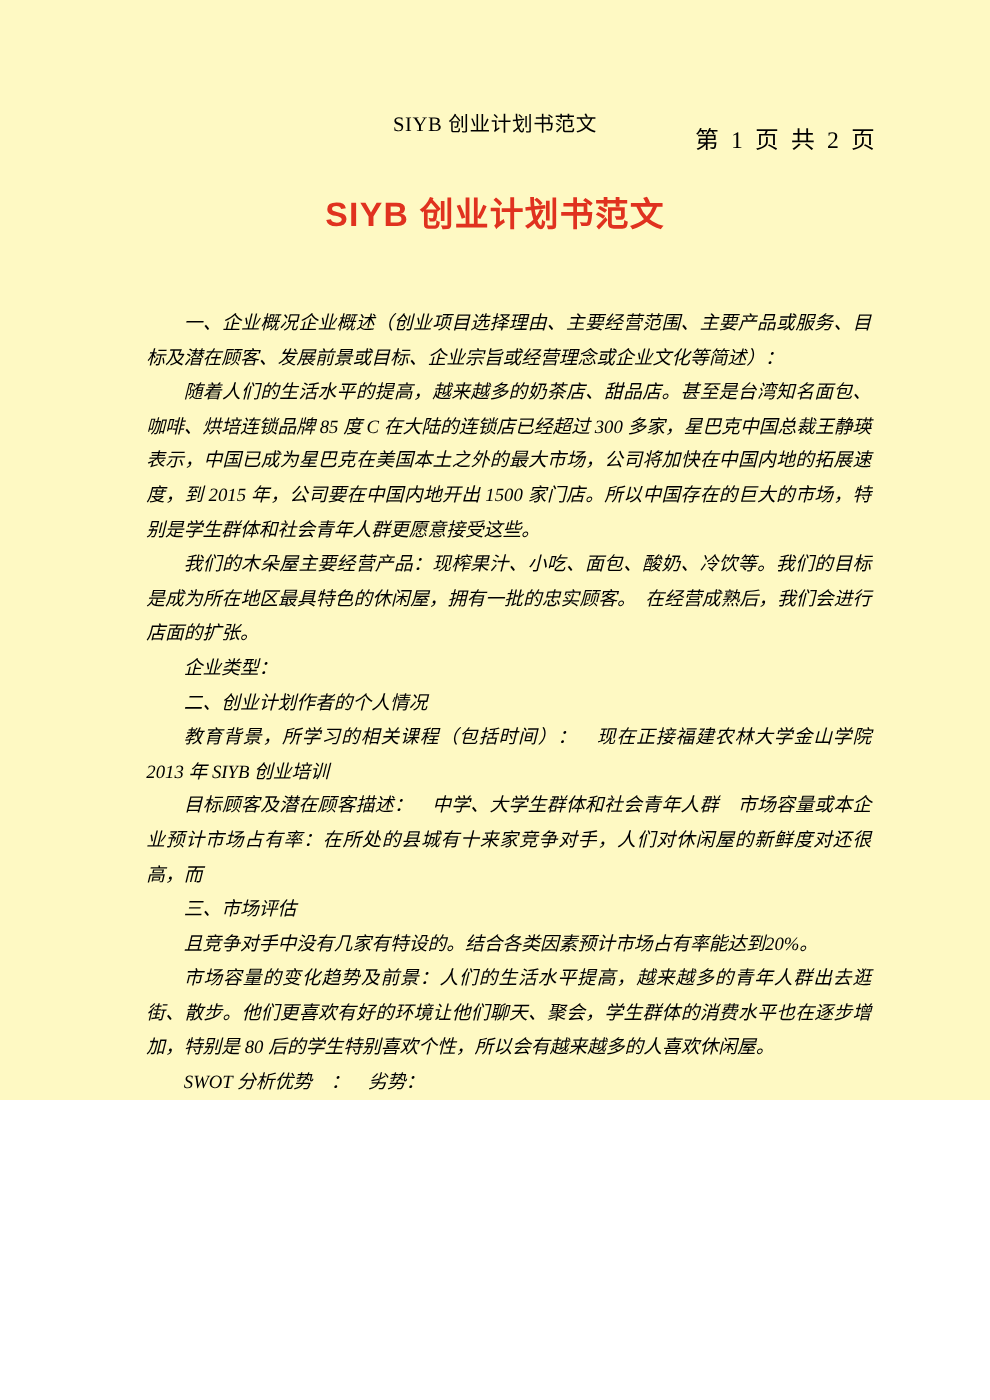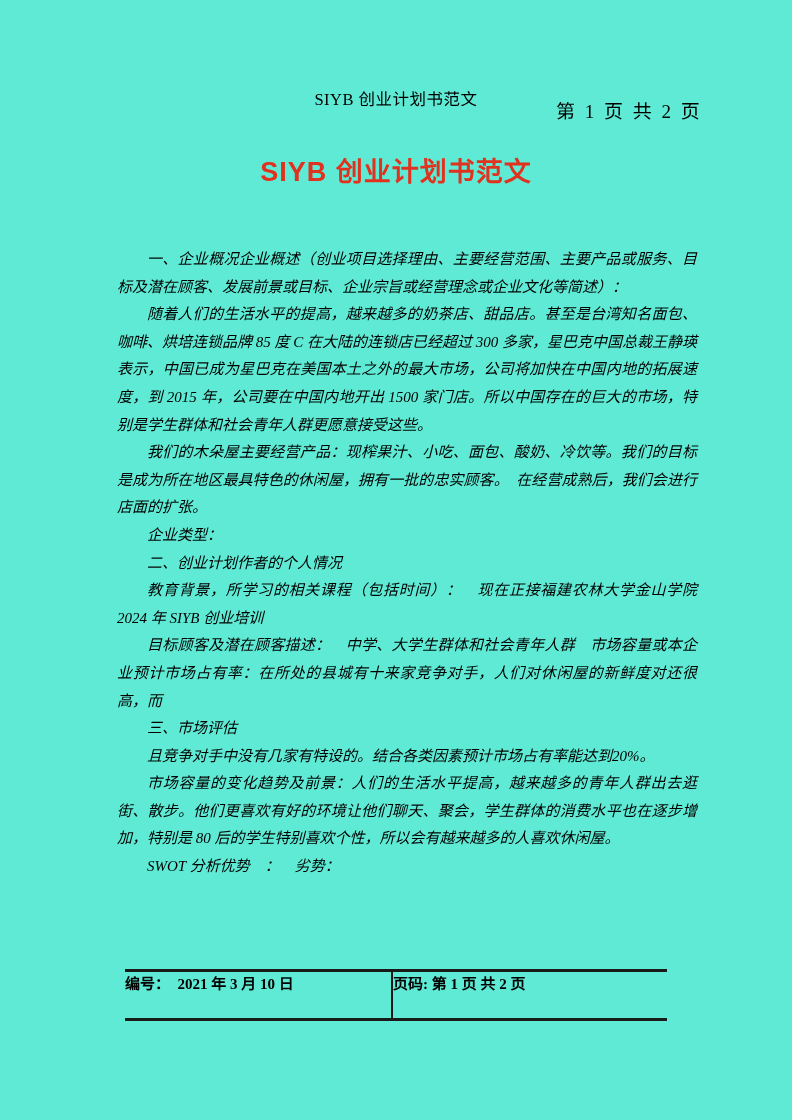--- a/index.html
+++ b/index.html
@@ -3,22 +3,22 @@
 <meta charset="utf-8">
 <style>
   html, body {
     margin: 0;
     padding: 0;
     background: #ffffff;
   }
   .page {
     position: relative;
     width: 792px;
-    height: 1120px;
-    background: #5eead4;
+    height: 880px;
+    background: #fef9c3;
     overflow: hidden;
     color: #000000;
     font-family: "Liberation Serif", "DejaVu Serif", serif;
   }
   .header-title {
     position: absolute;
     top: 86px;
     left: 0;
     right: 0;
     text-align: center;
@@ -97,21 +97,21 @@
   <div class="header-page">第 1 页 共 2 页</div>
 
   <h1 class="doc-title" style="color: rgb(224, 50, 31);">SIYB 创业计划书范文</h1>
 
   <div class="body-text">
       <p>一、企业概况企业概述（创业项目选择理由、主要经营范围、主要产品或服务、目标及潜在顾客、发展前景或目标、企业宗旨或经营理念或企业文化等简述）：</p>
       <p>随着人们的生活水平的提高，越来越多的奶茶店、甜品店。甚至是台湾知名面包、咖啡、烘培连锁品牌 85 度 C 在大陆的连锁店已经超过 300 多家，星巴克中国总裁王静瑛表示，中国已成为星巴克在美国本土之外的最大市场，公司将加快在中国内地的拓展速度，到 2015 年，公司要在中国内地开出 1500 家门店。所以中国存在的巨大的市场，特别是学生群体和社会青年人群更愿意接受这些。</p>
       <p>我们的木朵屋主要经营产品：现榨果汁、小吃、面包、酸奶、冷饮等。我们的目标是成为所在地区最具特色的休闲屋，拥有一批的忠实顾客。　在经营成熟后，我们会进行店面的扩张。</p>
       <p>企业类型：</p>
       <p>二、创业计划作者的个人情况</p>
-      <p>教育背景，所学习的相关课程（包括时间）：　现在正接福建农林大学金山学院 2024 年 SIYB 创业培训</p>
+      <p>教育背景，所学习的相关课程（包括时间）：　现在正接福建农林大学金山学院 2013 年 SIYB 创业培训</p>
       <p>目标顾客及潜在顾客描述：　中学、大学生群体和社会青年人群　市场容量或本企业预计市场占有率：在所处的县城有十来家竞争对手，人们对休闲屋的新鲜度对还很高，而</p>
       <p>三、市场评估</p>
       <p>且竞争对手中没有几家有特设的。结合各类因素预计市场占有率能达到20%。</p>
       <p>市场容量的变化趋势及前景：人们的生活水平提高，越来越多的青年人群出去逛街、散步。他们更喜欢有好的环境让他们聊天、聚会，学生群体的消费水平也在逐步增加，特别是 80 后的学生特别喜欢个性，所以会有越来越多的人喜欢休闲屋。</p>
       <p>SWOT 分析优势　：　劣势：</p>
     </div>
 
   <div class="footer">
     <div class="footer-cell cell-left">编号：　2021 年 3 月 10 日</div>
     <div class="footer-cell cell-right">页码: 第 1 页 共 2 页</div>

